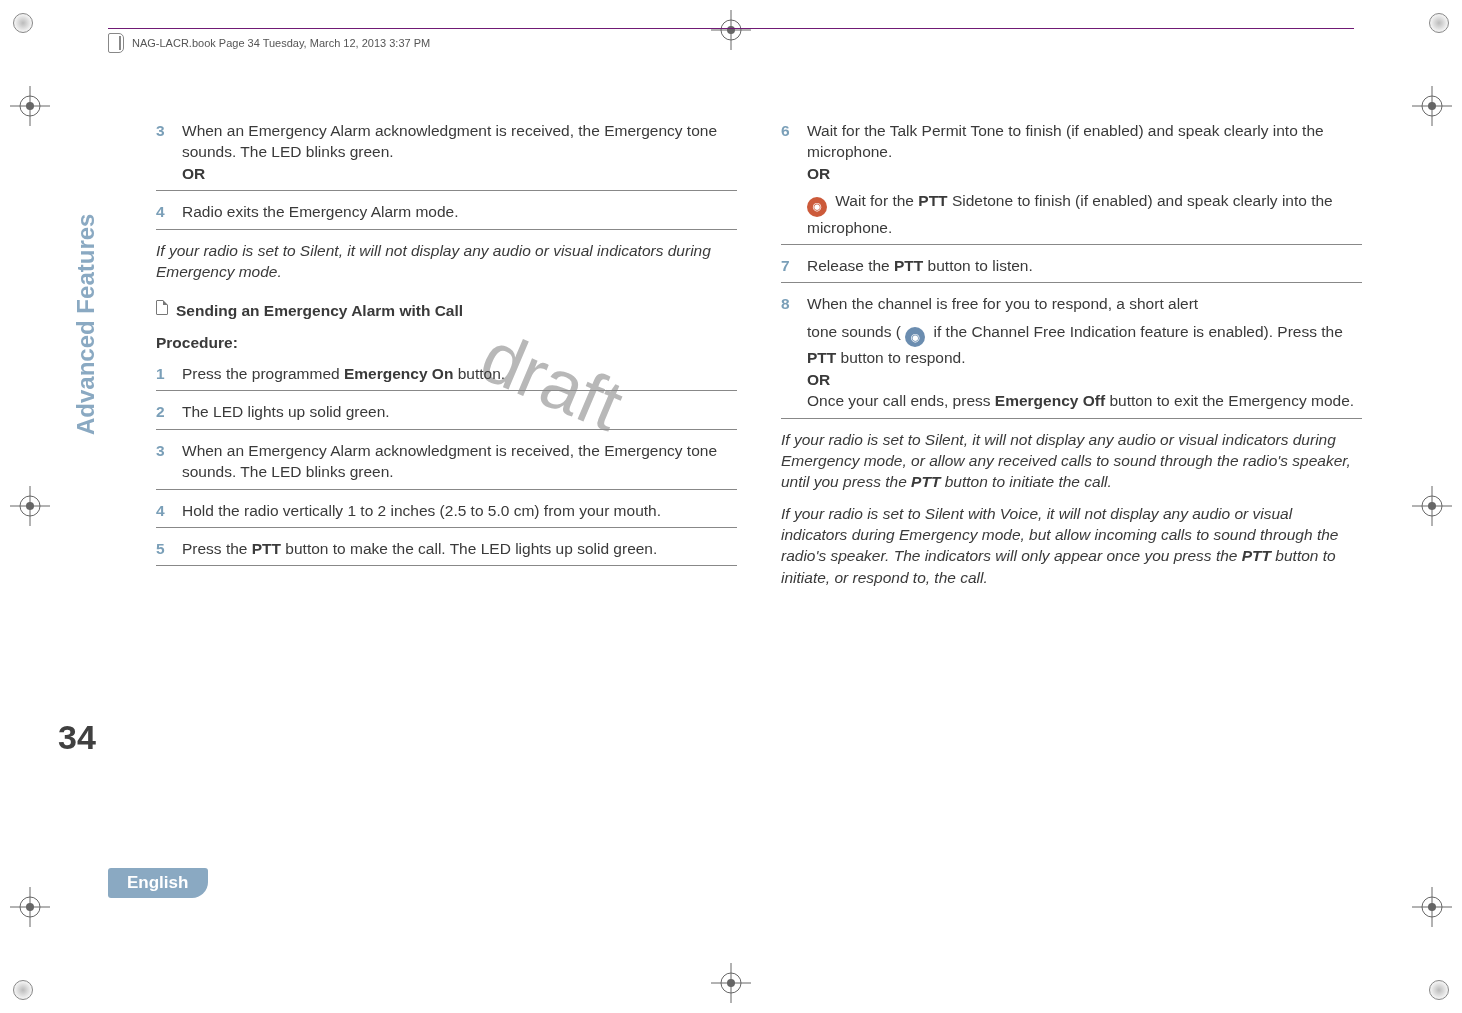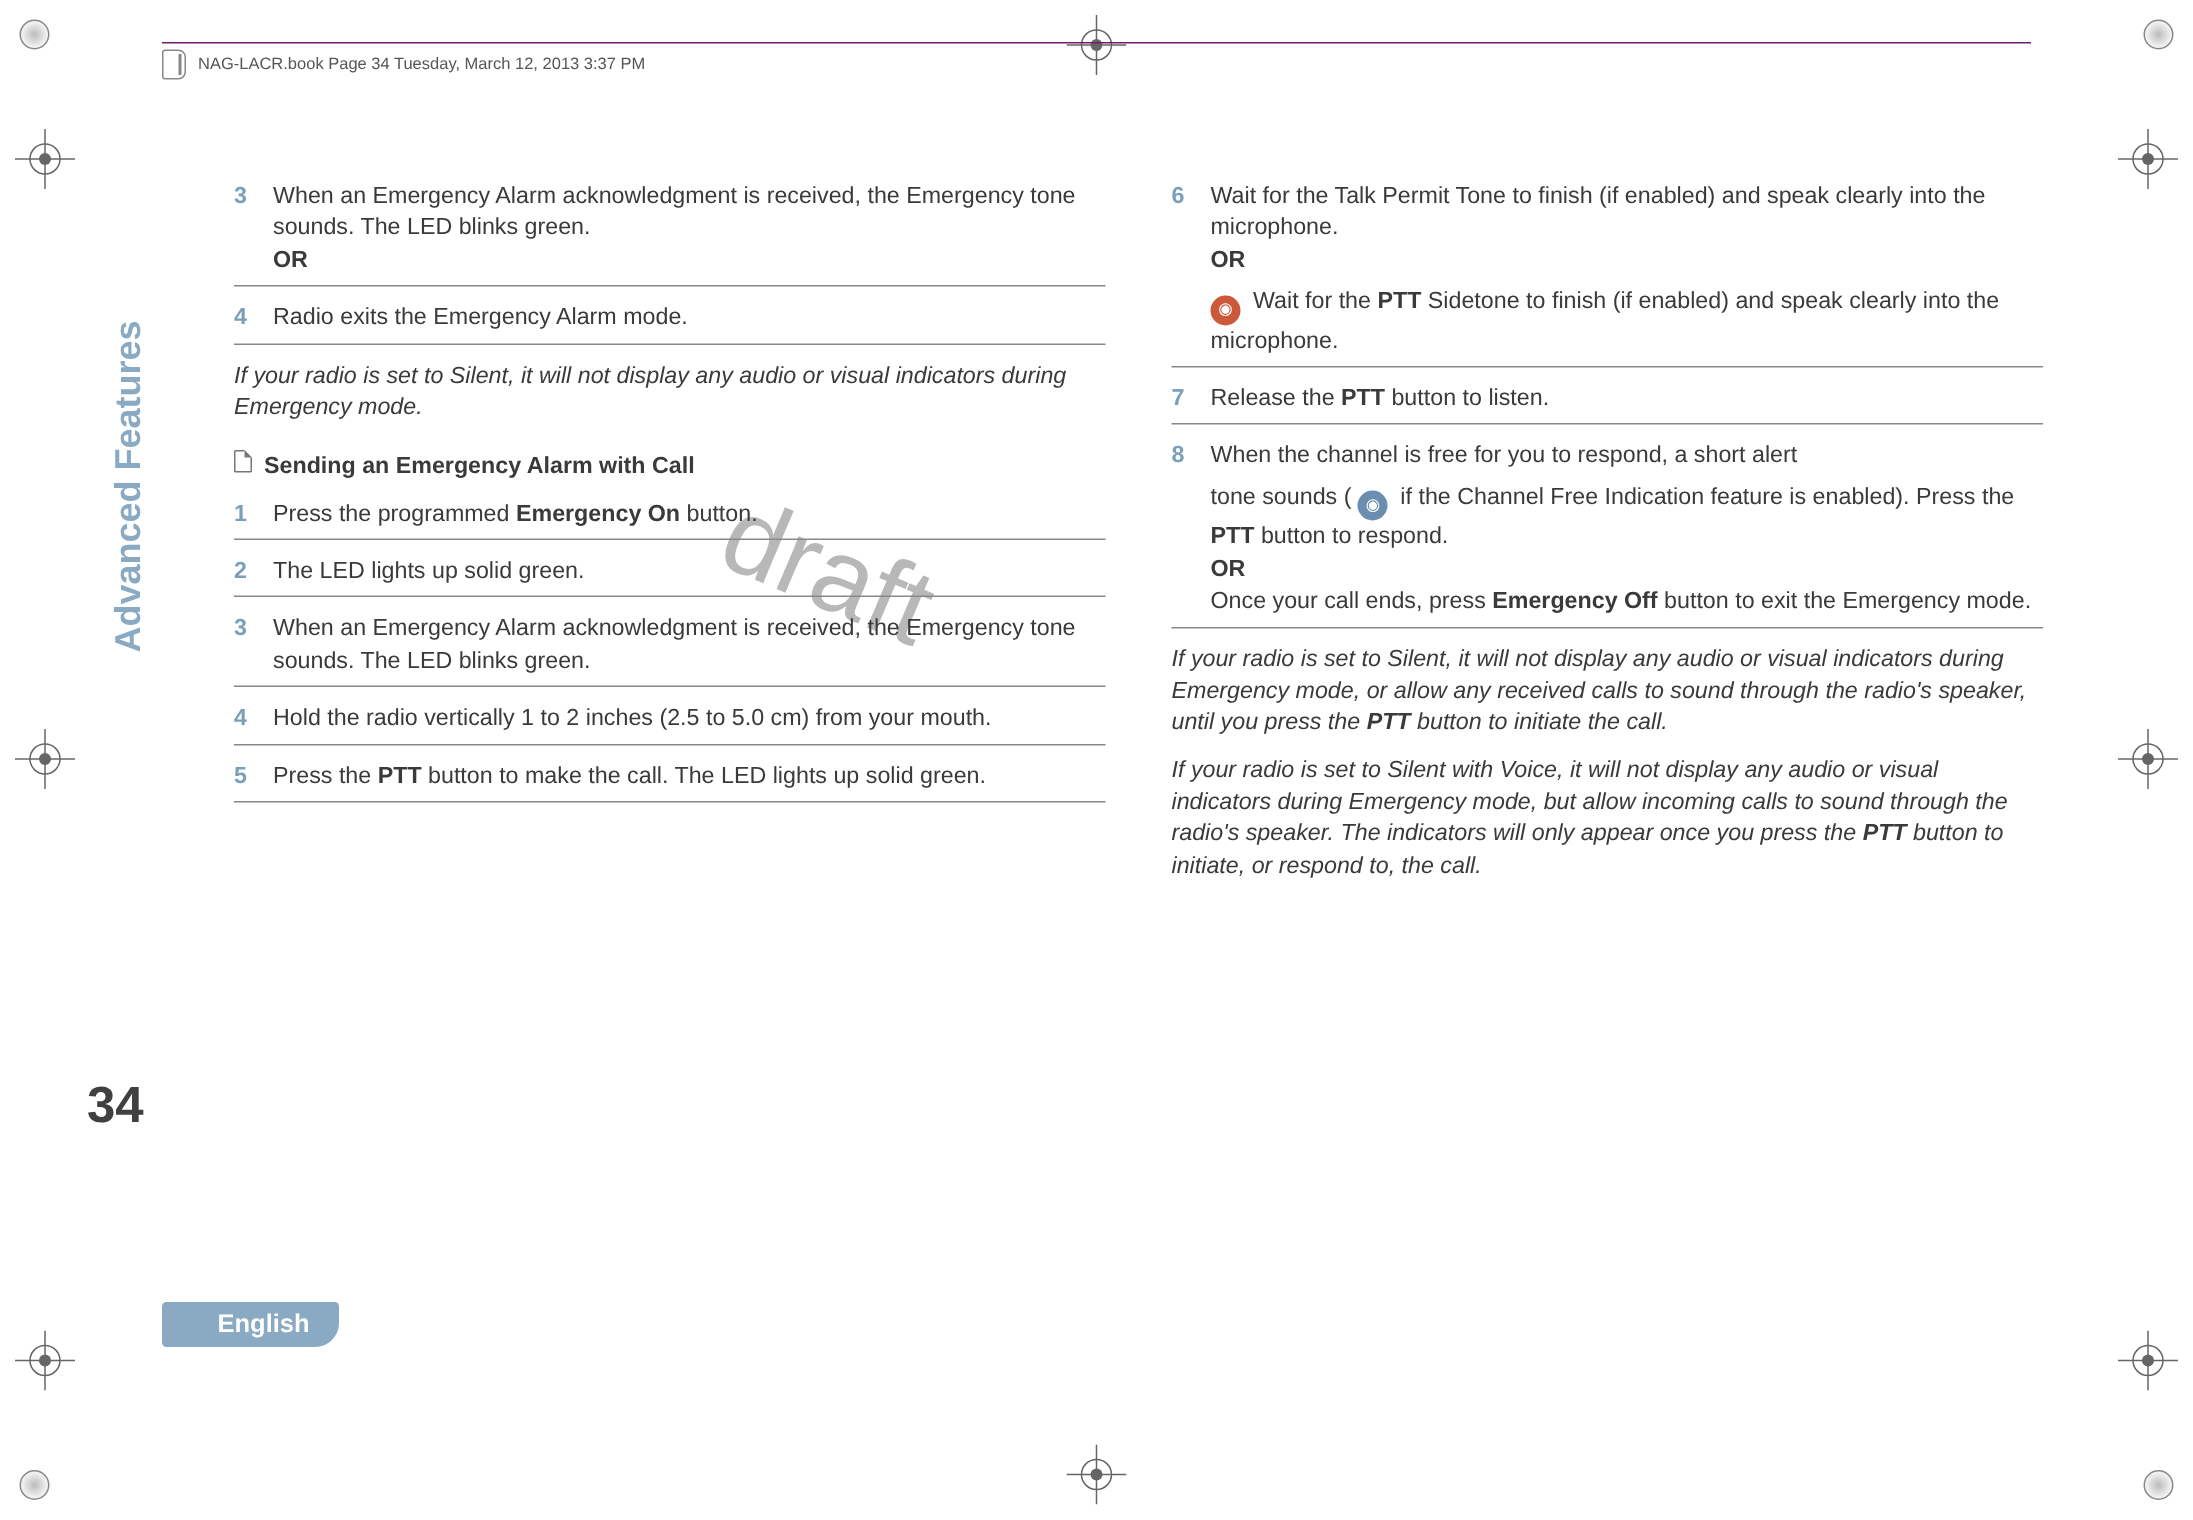--- a/index.html
+++ b/index.html
@@ -146,21 +146,21 @@
     color: #404040;
   }
   .lang-tab {
     position: absolute;
     left: 108px;
     bottom: 115px;
     background: #8aa9c2;
     color: #fff;
     font-weight: bold;
     font-size: 17px;
-    padding: 5px 20px 5px 37px;
+    padding: 5px 20px 5px 19px;
     border-radius: 3px 3px 16px 3px;
   }
   .circle-icon {
     display: inline-flex;
     width: 20px; height: 20px;
     border-radius: 50%;
     align-items: center; justify-content: center;
     vertical-align: -4px;
     margin-right: 4px;
     font-size: 11px;
@@ -267,20 +267,21 @@
       <hr class="hr">
 
       <p class="para italic">If your radio is set to Silent, it will not display any audio or visual indicators during Emergency mode.</p>
 
       <div class="heading">
         <span class="doc-icon"></span>
         <span>Sending an Emergency Alarm with Call</span>
       </div>
 
 
+      <p class="para bold">Procedure:</p>
 
       <div class="step">
         <div class="step-num">1</div>
         <div class="step-body"><span>Press the programmed </span><span class="bold">Emergency On</span><span> button.</span></div>
       </div>
       <hr class="hr">
 
       <div class="step">
         <div class="step-num">2</div>
         <div class="step-body">The LED lights up solid green.</div>

